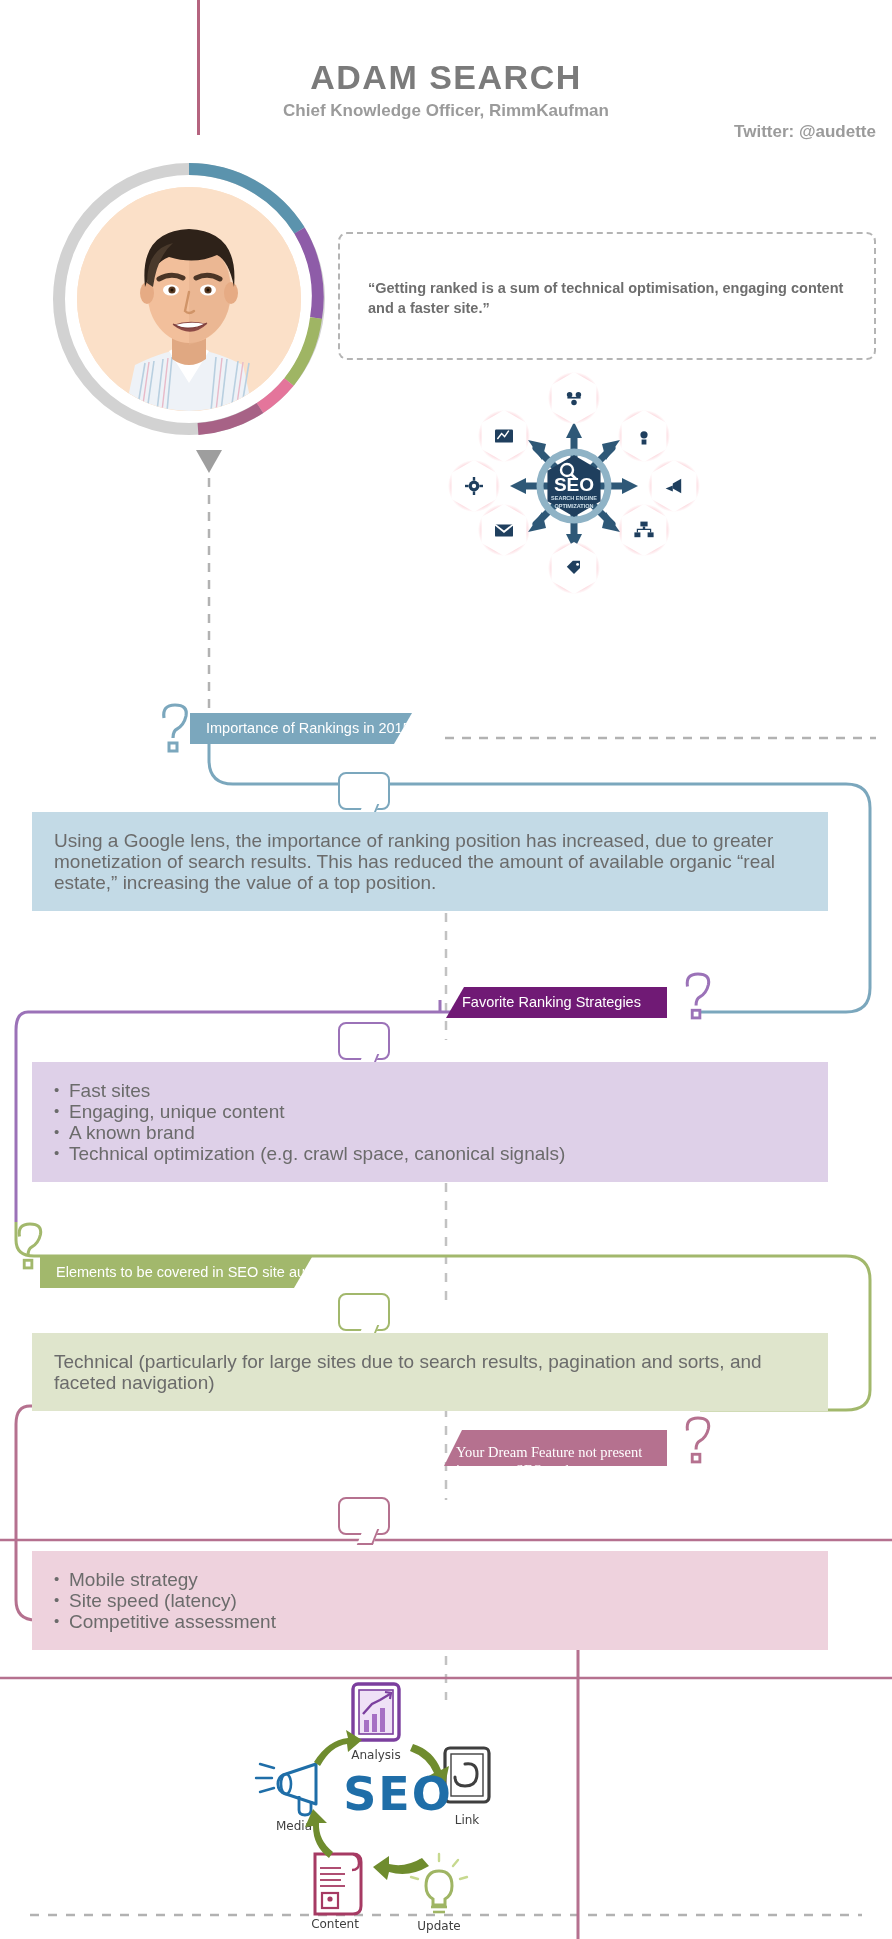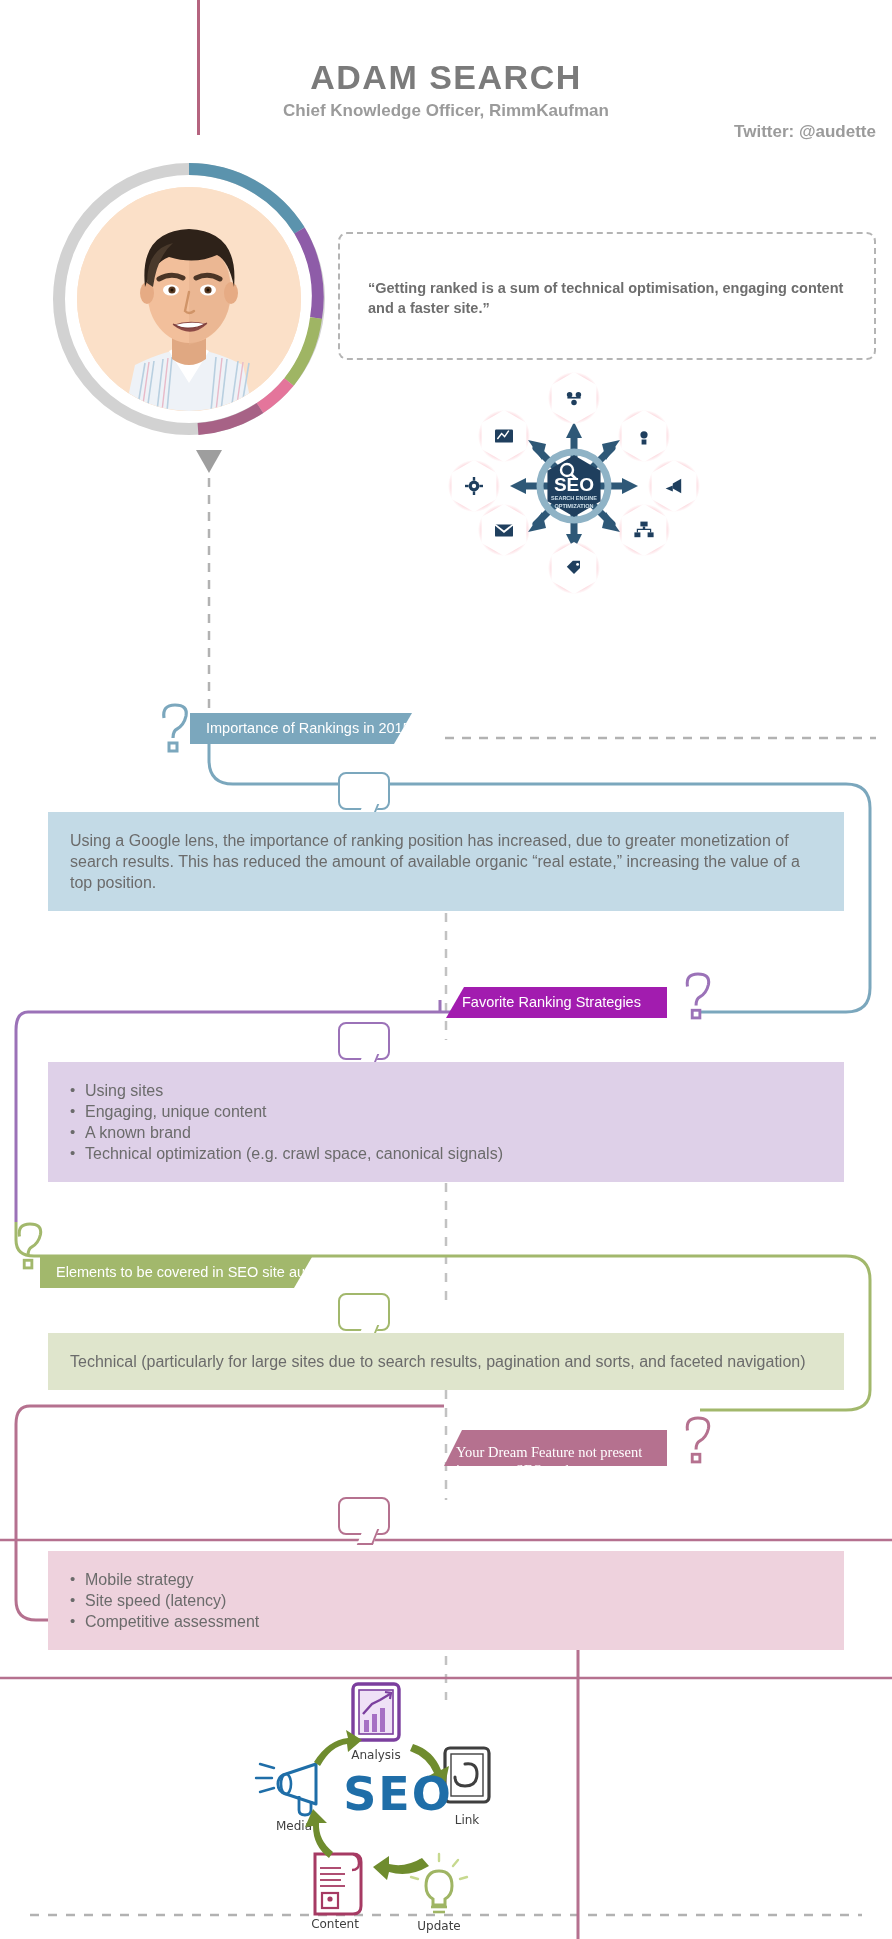--- a/index.html
+++ b/index.html
@@ -112,40 +112,40 @@
     padding: 0 16px;
   }
   .tag.two-line {
     height: 36px;
     line-height: 18px;
     padding-top: 13px;
     white-space: normal;
     font-family: Liberation Serif, serif;
   }
   .tag-blue   { background: #7ba7bd; }
-  .tag-purple { background: #a21caf; }
+  .tag-purple { background: #701a75; }
   .tag-green  { background: #a2b86c; }
   .tag-mauve  { background: #b5718f; }
 
   
   .tag-right {
     clip-path: polygon(0 0, 100% 0, calc(100% - 18px) 100%, 0 100%);
   }
   
   .tag-left {
     clip-path: polygon(18px 0, 100% 0, 100% 100%, 0 100%);
   }
 
   
   .panel {
     position: absolute;
-    left: 48px;
+    left: 32px;
     width: 796px;
     padding: 18px 22px;
-    font-size: 16px;
+    font-size: 19px;
     line-height: 21px;
     color: #6b6b6b;
   }
   .panel-blue   { background: #c3dae6; }
   .panel-purple { background: #ded0e8; }
   .panel-green  { background: #dfe5cc; }
   .panel-pink   { background: #eed2dd; }
   .panel ul { list-style: none; }
   .panel li { position: relative; padding-left: 15px; }
   .panel li::before {
@@ -435,21 +435,21 @@
   <svg class="qmark" style="left:676px; top:968px;" width="42" height="54" viewBox="0 0 44 54">
     <path d="M 12 18 Q 10 5 23 5 Q 36 5 34 16 Q 32 25 25 29 Q 21 31 21 38" fill="none" stroke="#9b72b8" stroke-width="3.2" stroke-linejoin="round"></path>
     <rect x="17" y="43" width="8" height="8" fill="none" stroke="#9b72b8" stroke-width="3"></rect>
   </svg>
 
   <div class="bubble b-purple" style="left:338px; top:1022px;">
     <div class="mask"></div>
   </div>
   <div class="panel panel-purple" style="top:1062px;">
     <ul>
-      <li>Using sites</li>
+      <li>Fast sites</li>
       <li>Engaging, unique content</li>
       <li>A known brand</li>
       <li>Technical optimization (e.g. crawl space, canonical signals)</li>
     </ul>
   </div>
 
   <svg class="qmark" style="left:8px; top:1218px;" width="42" height="54" viewBox="0 0 44 54">
     <path d="M 12 18 Q 10 5 23 5 Q 36 5 34 16 Q 32 25 25 29 Q 21 31 21 38" fill="none" stroke="#a2b86c" stroke-width="3.2" stroke-linejoin="round"></path>
     <rect x="17" y="43" width="8" height="8" fill="none" stroke="#a2b86c" stroke-width="3"></rect>
   </svg>

